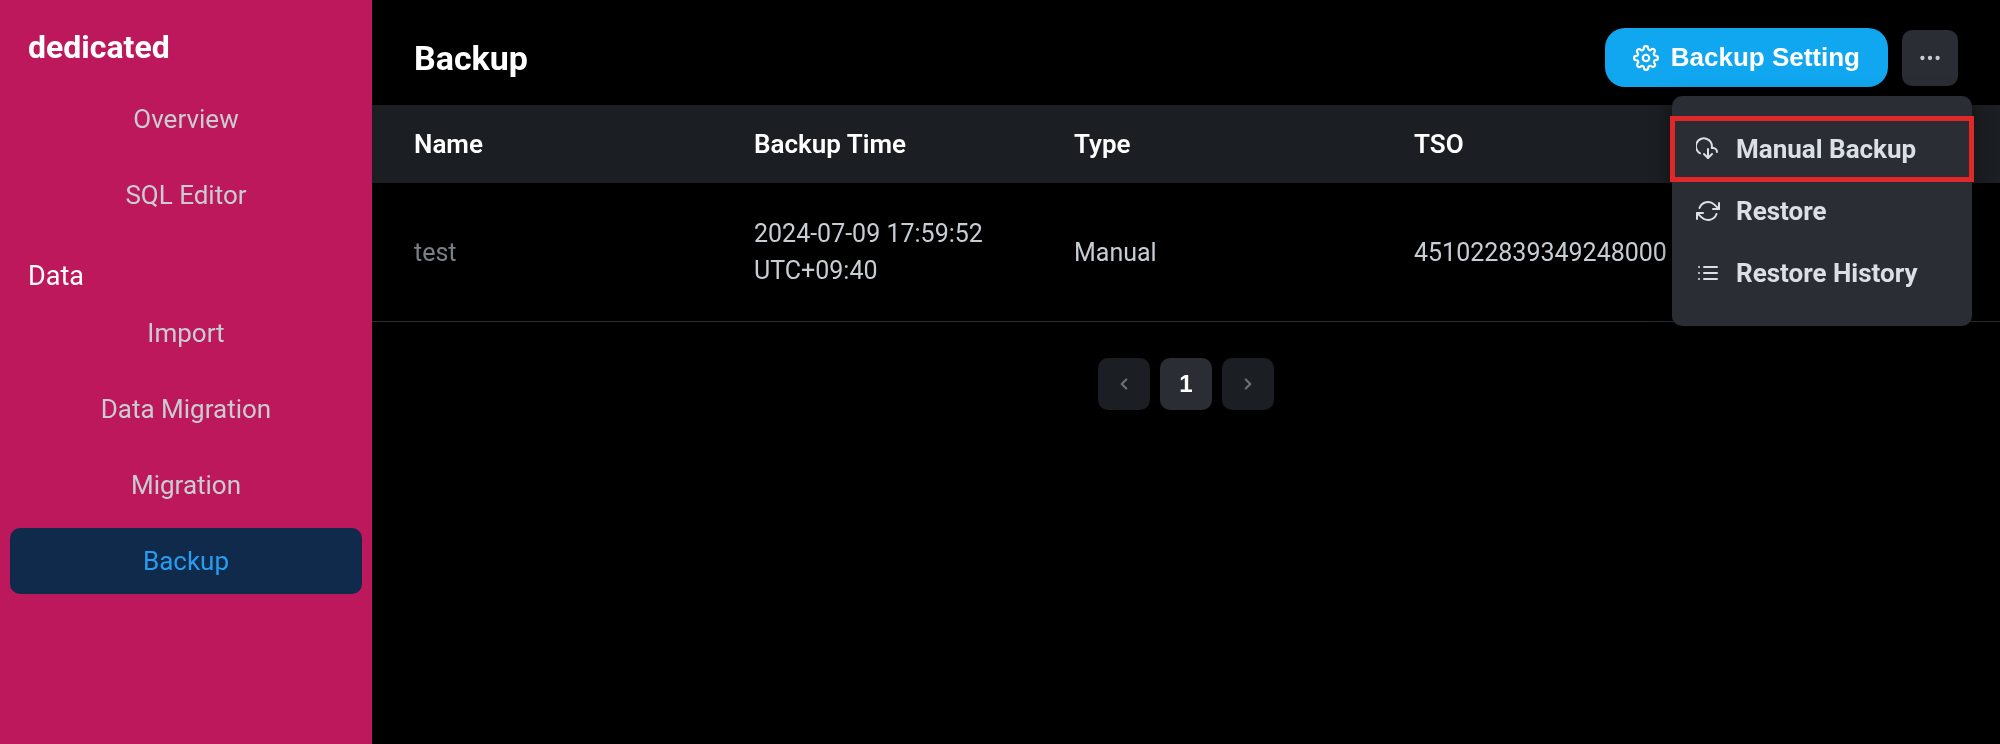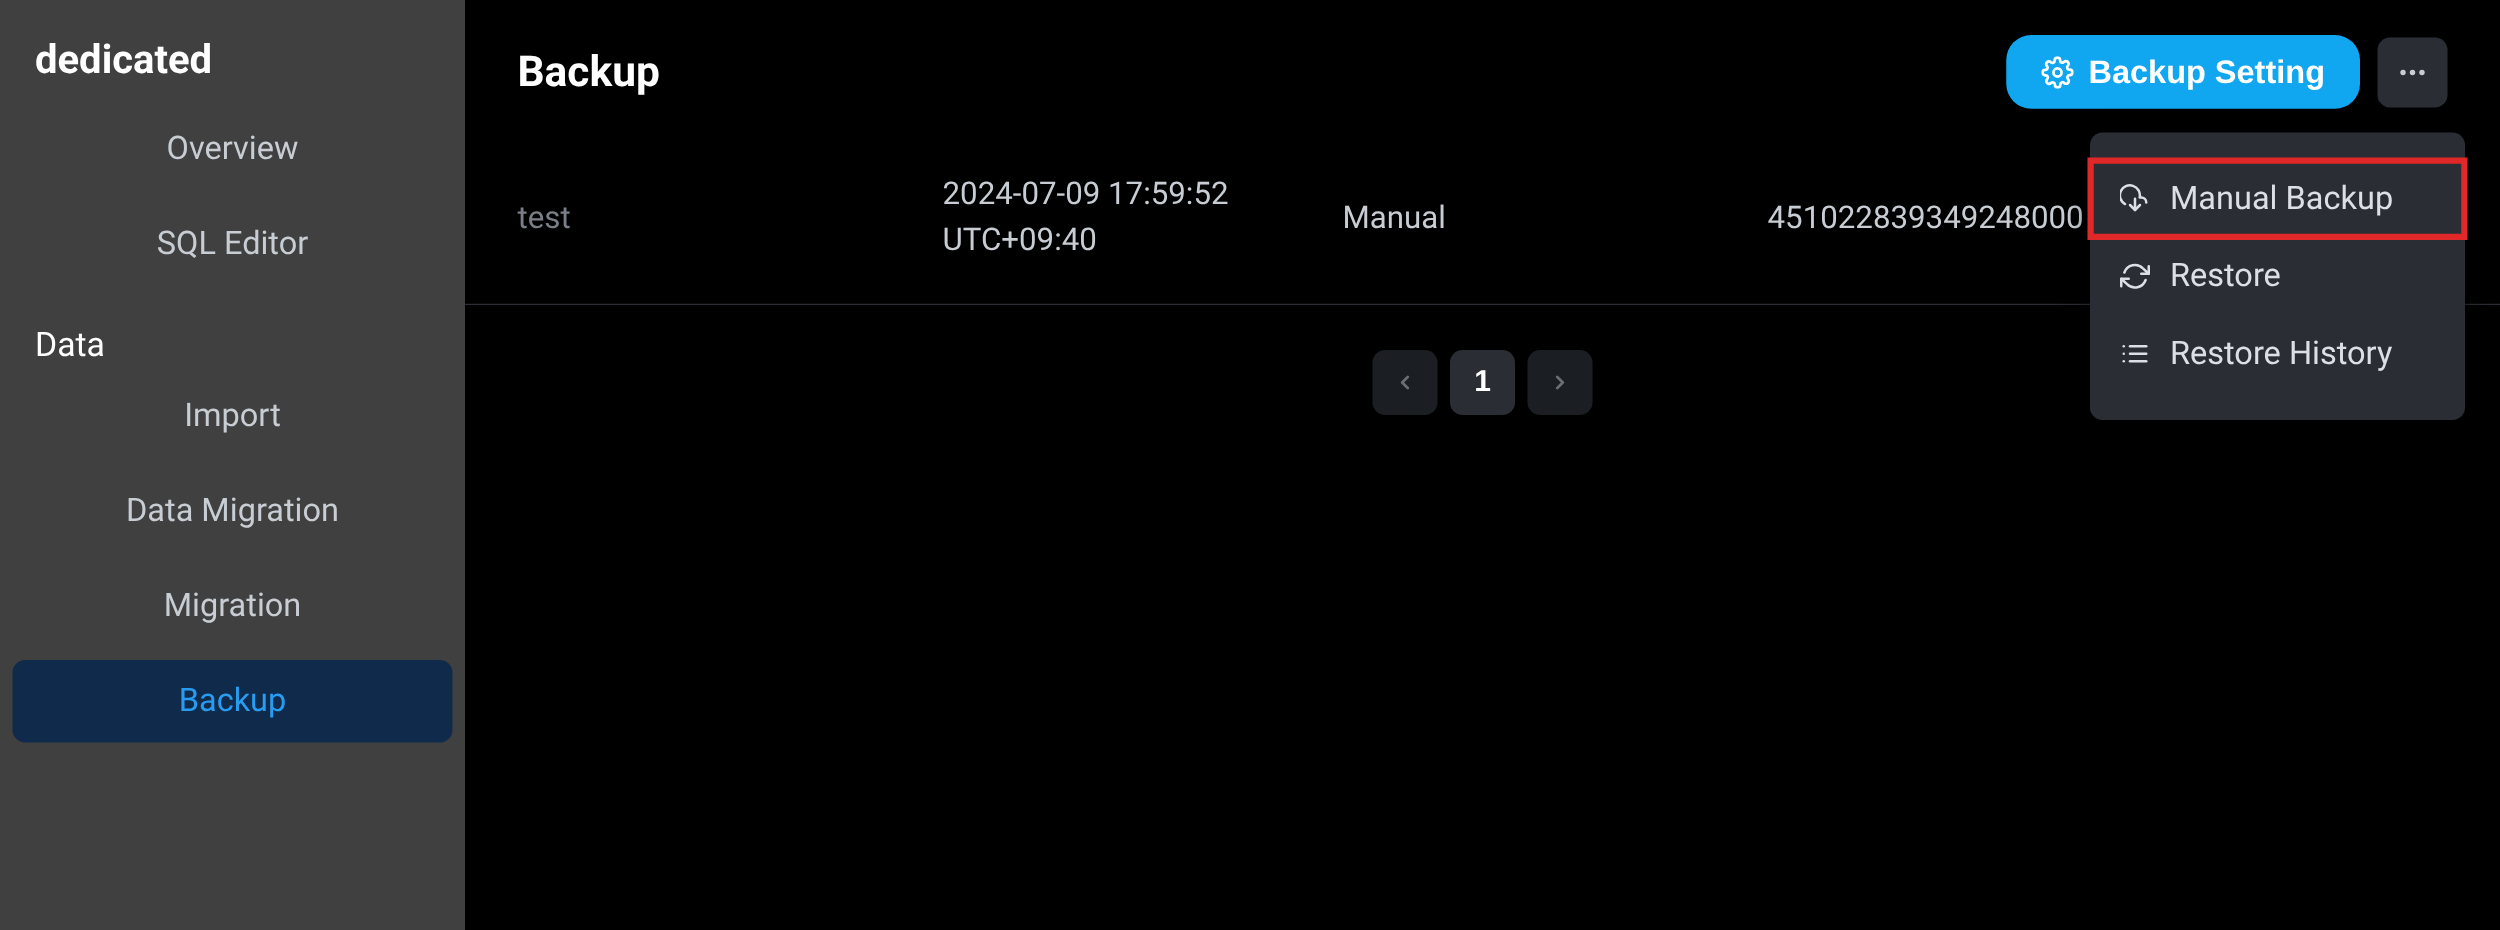--- a/index.html
+++ b/index.html
@@ -14,21 +14,21 @@
       color: #ffffff;
       width: 2000px;
       height: 744px;
       display: flex;
       overflow: hidden;
     }
 
     
     .sidebar {
       width: 372px;
-      background: #404040;
+      background: #be185d;
       padding: 28px 10px 10px 10px;
       flex-shrink: 0;
     }
 
     .sidebar-title {
       font-size: 32px;
       font-weight: 700;
       padding: 0 18px 20px 18px;
       color: #ffffff;
     }
@@ -175,28 +175,29 @@
 
     .page-btn.current {
       background: #2a2e34;
       color: #ffffff;
       font-weight: 600;
     }
 
     
     .dropdown-menu {
       position: absolute;
-      top: 106px;
+      top: 96px;
       right: 28px;
       background: #2a2e34;
       border-radius: 10px;
       padding: 22px 0;
       min-width: 300px;
       box-shadow: 0 4px 20px rgba(0,0,0,0.5);
       z-index: 50;
+      font-weight: bold;
     }
 
     .dropdown-item {
       display: flex;
       align-items: center;
       gap: 16px;
       padding: 16px 24px;
       font-size: 26px;
       color: #dbe0e6;
       cursor: pointer;
@@ -266,20 +267,26 @@
             <circle cx="5" cy="12" r="2"></circle>
             <circle cx="12" cy="12" r="2"></circle>
             <circle cx="19" cy="12" r="2"></circle>
           </svg>
         </span>
       </button>
     </div>
   </div>
 
   <div class="data-table">
+    <div class="table-header">
+      <div class="th col-name">Name</div>
+      <div class="th col-time">Backup Time</div>
+      <div class="th col-type">Type</div>
+      <div class="th col-tso">TSO</div>
+    </div>
 
     <div class="table-row">
       <div class="td td-name col-name">test</div>
       <div class="td col-time">
         <div>2024-07-09 17:59:52</div>
         <div>UTC+09:40</div>
       </div>
       <div class="td col-type">Manual</div>
       <div class="td col-tso">451022839349248000</div>
     </div>

